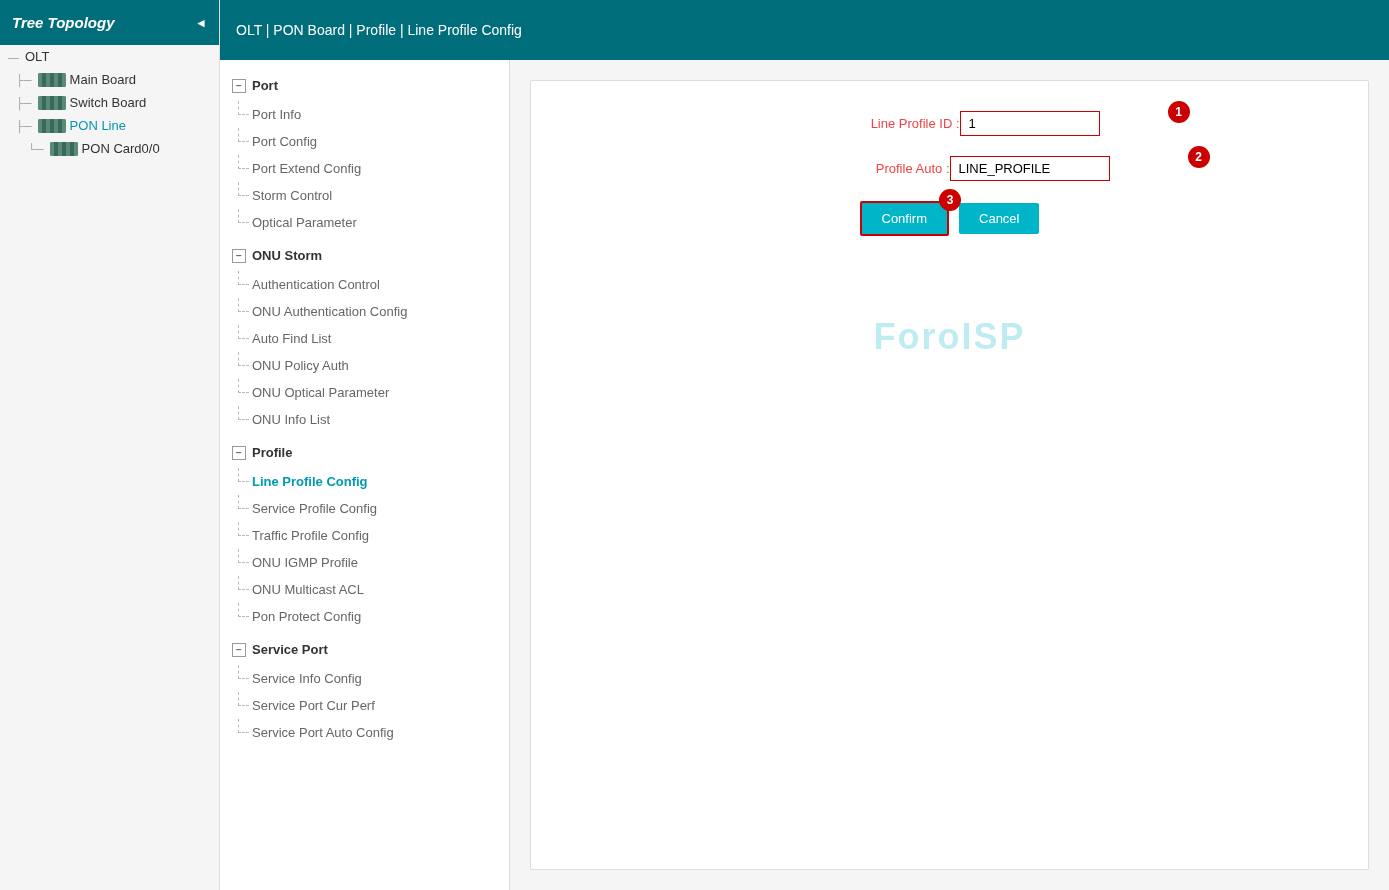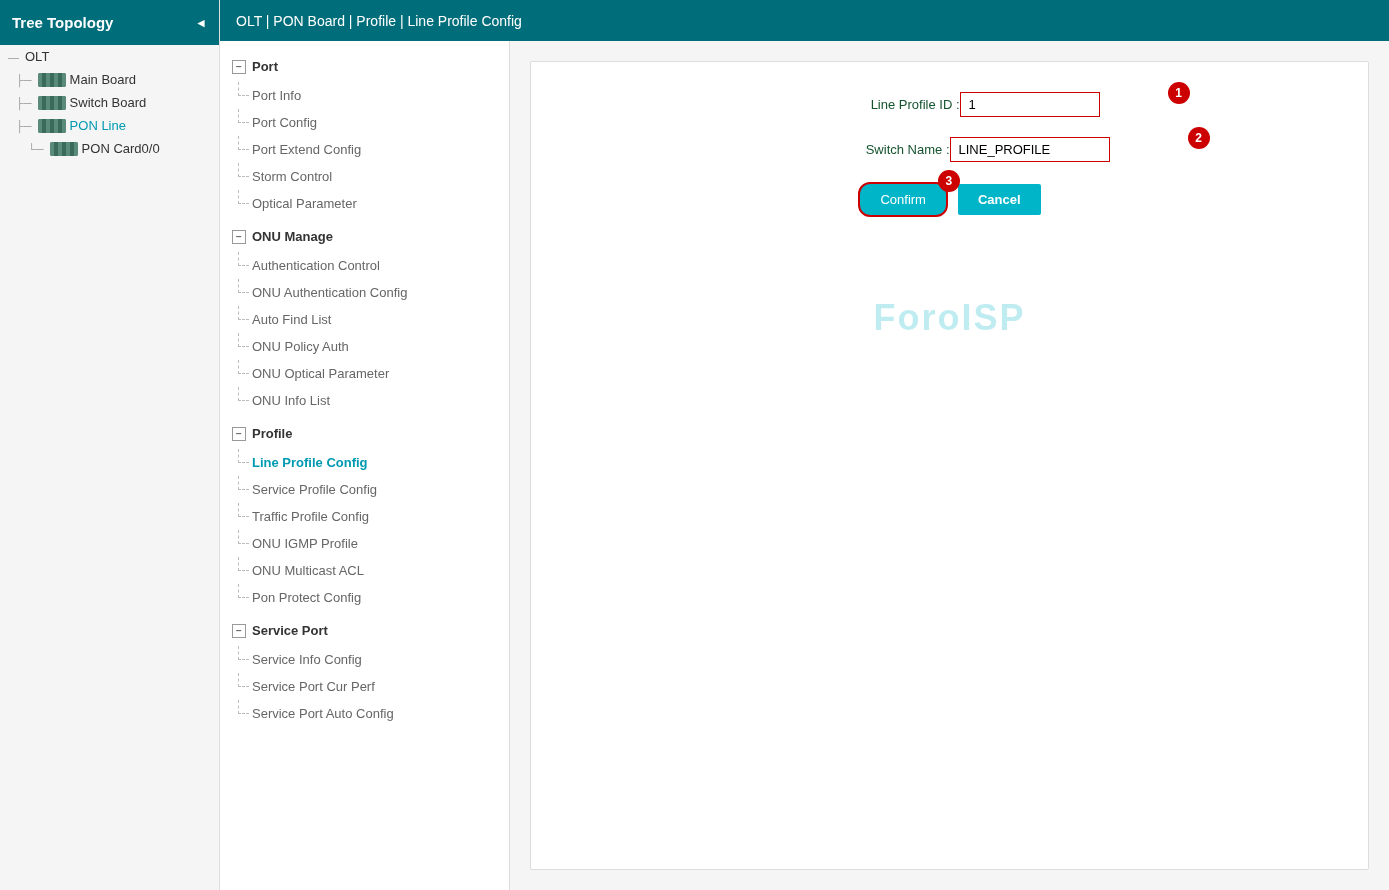--- a/index.html
+++ b/index.html
@@ -22,20 +22,21 @@
 
     .sidebar-title {
       background: #006d7a;
       color: white;
       padding: 14px 12px;
       font-size: 15px;
       font-weight: bold;
       display: flex;
       align-items: center;
       justify-content: space-between;
+      font-style: italic;
     }
 
     .sidebar-title .collapse-arrow {
       color: white;
       font-size: 12px;
     }
 
     .tree-item {
       padding: 4px 8px;
       cursor: pointer;
@@ -81,21 +82,21 @@
       display: flex;
       flex-direction: column;
       overflow: hidden;
     }
 
     
     .sub-header {
       background: #006d7a;
       color: white;
       padding: 0 16px;
-      height: 41px;
+      height: 60px;
       display: flex;
       align-items: center;
       font-size: 14px;
     }
 
     
     .content-columns {
       display: flex;
       flex: 1;
       overflow: hidden;
@@ -176,21 +177,21 @@
       display: flex;
       align-items: center;
       margin-bottom: 20px;
       position: relative;
     }
 
     .form-label {
       text-align: right;
       width: 160px;
       margin-right: 0;
-      color: #14532d;
+      color: #ef4444;
       font-size: 13px;
       flex-shrink: 0;
     }
 
     .form-input {
       border: 1px solid #c00;
       padding: 4px 8px;
       font-size: 13px;
       width: 140px;
       outline: none;
@@ -213,32 +214,31 @@
       z-index: 10;
     }
 
     .btn-confirm {
       background: #00b5c8;
       color: white;
       border: 2px solid #c00;
       padding: 8px 20px;
       cursor: pointer;
       font-size: 13px;
-      border-radius: 12px;
+      border-radius: 2px;
     }
 
     .btn-cancel {
       background: #00b5c8;
       color: white;
       border: none;
       padding: 8px 20px;
       cursor: pointer;
       font-size: 13px;
       border-radius: 2px;
-      font-weight: bold;
     }
 
     
     .watermark {
       display: flex;
       align-items: center;
       justify-content: center;
       margin-top: 80px;
       opacity: 0.25;
     }
@@ -315,21 +315,21 @@
           <div class="menu-item">Port Info</div>
           <div class="menu-item">Port Config</div>
           <div class="menu-item">Port Extend Config</div>
           <div class="menu-item">Storm Control</div>
           <div class="menu-item">Optical Parameter</div>
         </div>
 
         <div class="menu-section">
           <div class="menu-section-header">
             <span class="menu-collapse-icon">−</span>
-            <span>ONU Manage</span>
+            <span>ONU Storm</span>
           </div>
           <div class="menu-item">Authentication Control</div>
           <div class="menu-item">ONU Authentication Config</div>
           <div class="menu-item">Auto Find List</div>
           <div class="menu-item">ONU Policy Auth</div>
           <div class="menu-item">ONU Optical Parameter</div>
           <div class="menu-item">ONU Info List</div>
         </div>
 
         <div class="menu-section">
@@ -360,21 +360,21 @@
       <div class="right-panel">
         <div class="form-container">
 
           <div class="form-row" style="position:relative; justify-content:center;">
             <label class="form-label">Line Profile ID :</label>
             <input class="form-input" type="text" value="1" style="border-color: rgb(204, 0, 0);">
             <div class="badge-circle" style="right: calc(50% - 240px); top: -10px;">1</div>
           </div>
 
           <div class="form-row" style="position:relative; justify-content:center;">
-            <label class="form-label">Switch Name :</label>
+            <label class="form-label">Profile Auto :</label>
             <input class="form-input" type="text" value="LINE_PROFILE" style="border-color: rgb(204, 0, 0); width: 160px;">
             <div class="badge-circle" style="right: calc(50% - 260px); top: -10px;">2</div>
           </div>
 
           <div style="display:flex; align-items:center; justify-content:center; gap:10px; margin-top:10px; position:relative;">
             <div style="position:relative;">
               <button class="btn-confirm">Confirm</button>
               <div style="position:absolute; top:-12px; right:-12px; width:22px; height:22px; background:#cc0000; color:white; border-radius:50%; display:flex; align-items:center; justify-content:center; font-size:12px; font-weight:bold;">3</div>
             </div>
             <button class="btn-cancel">Cancel</button>

